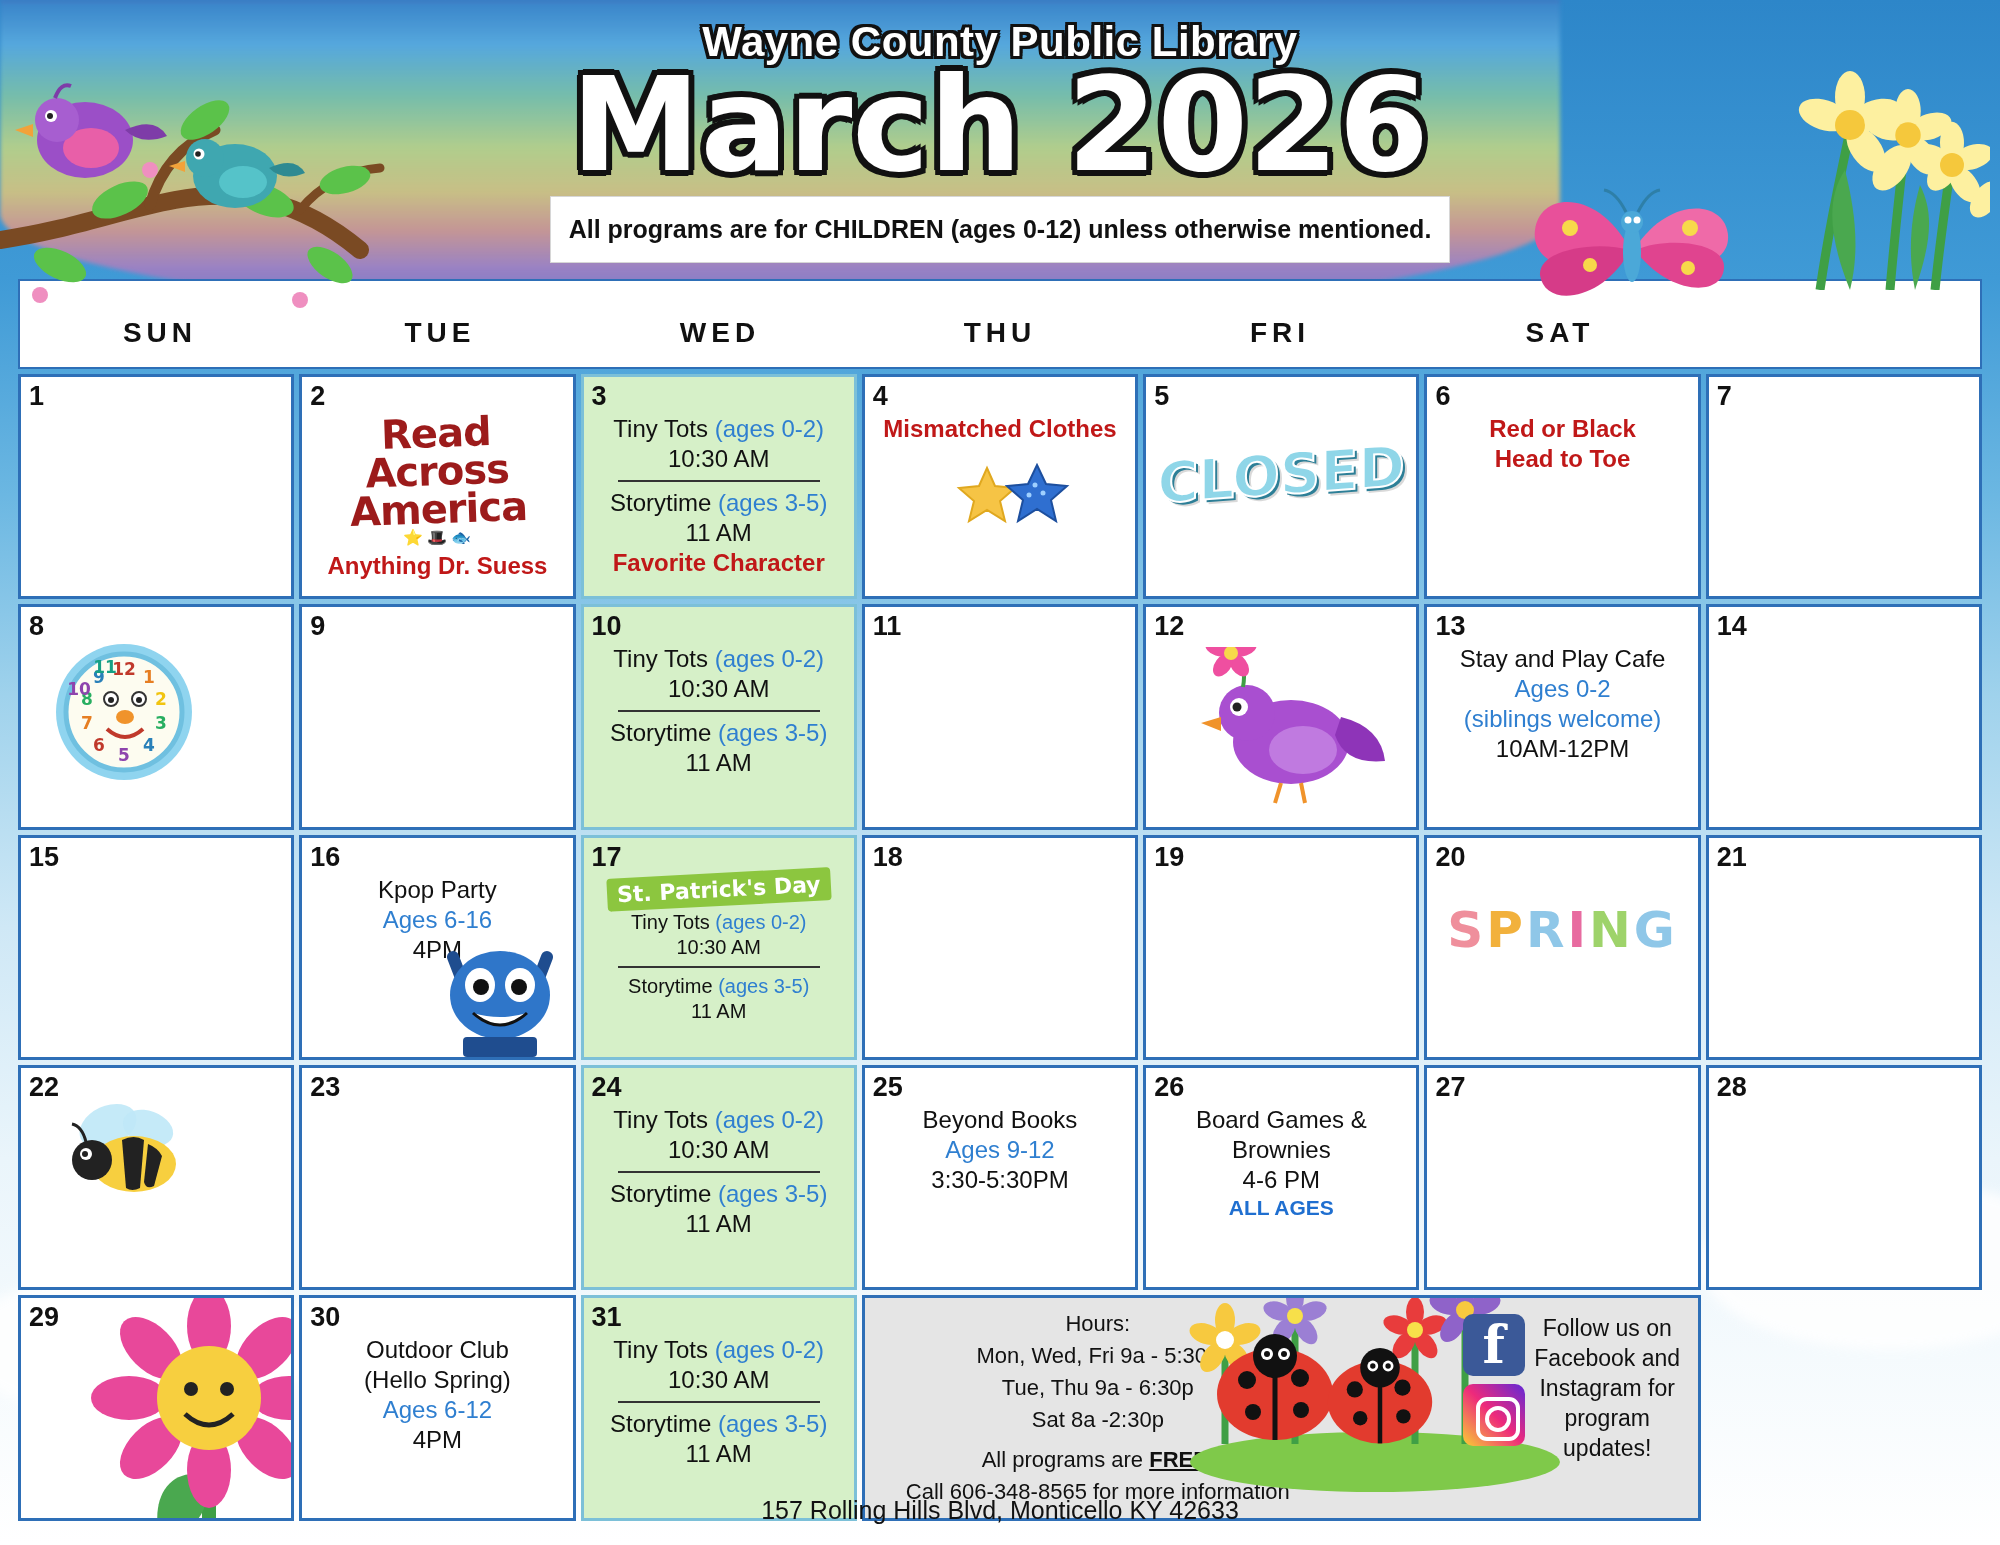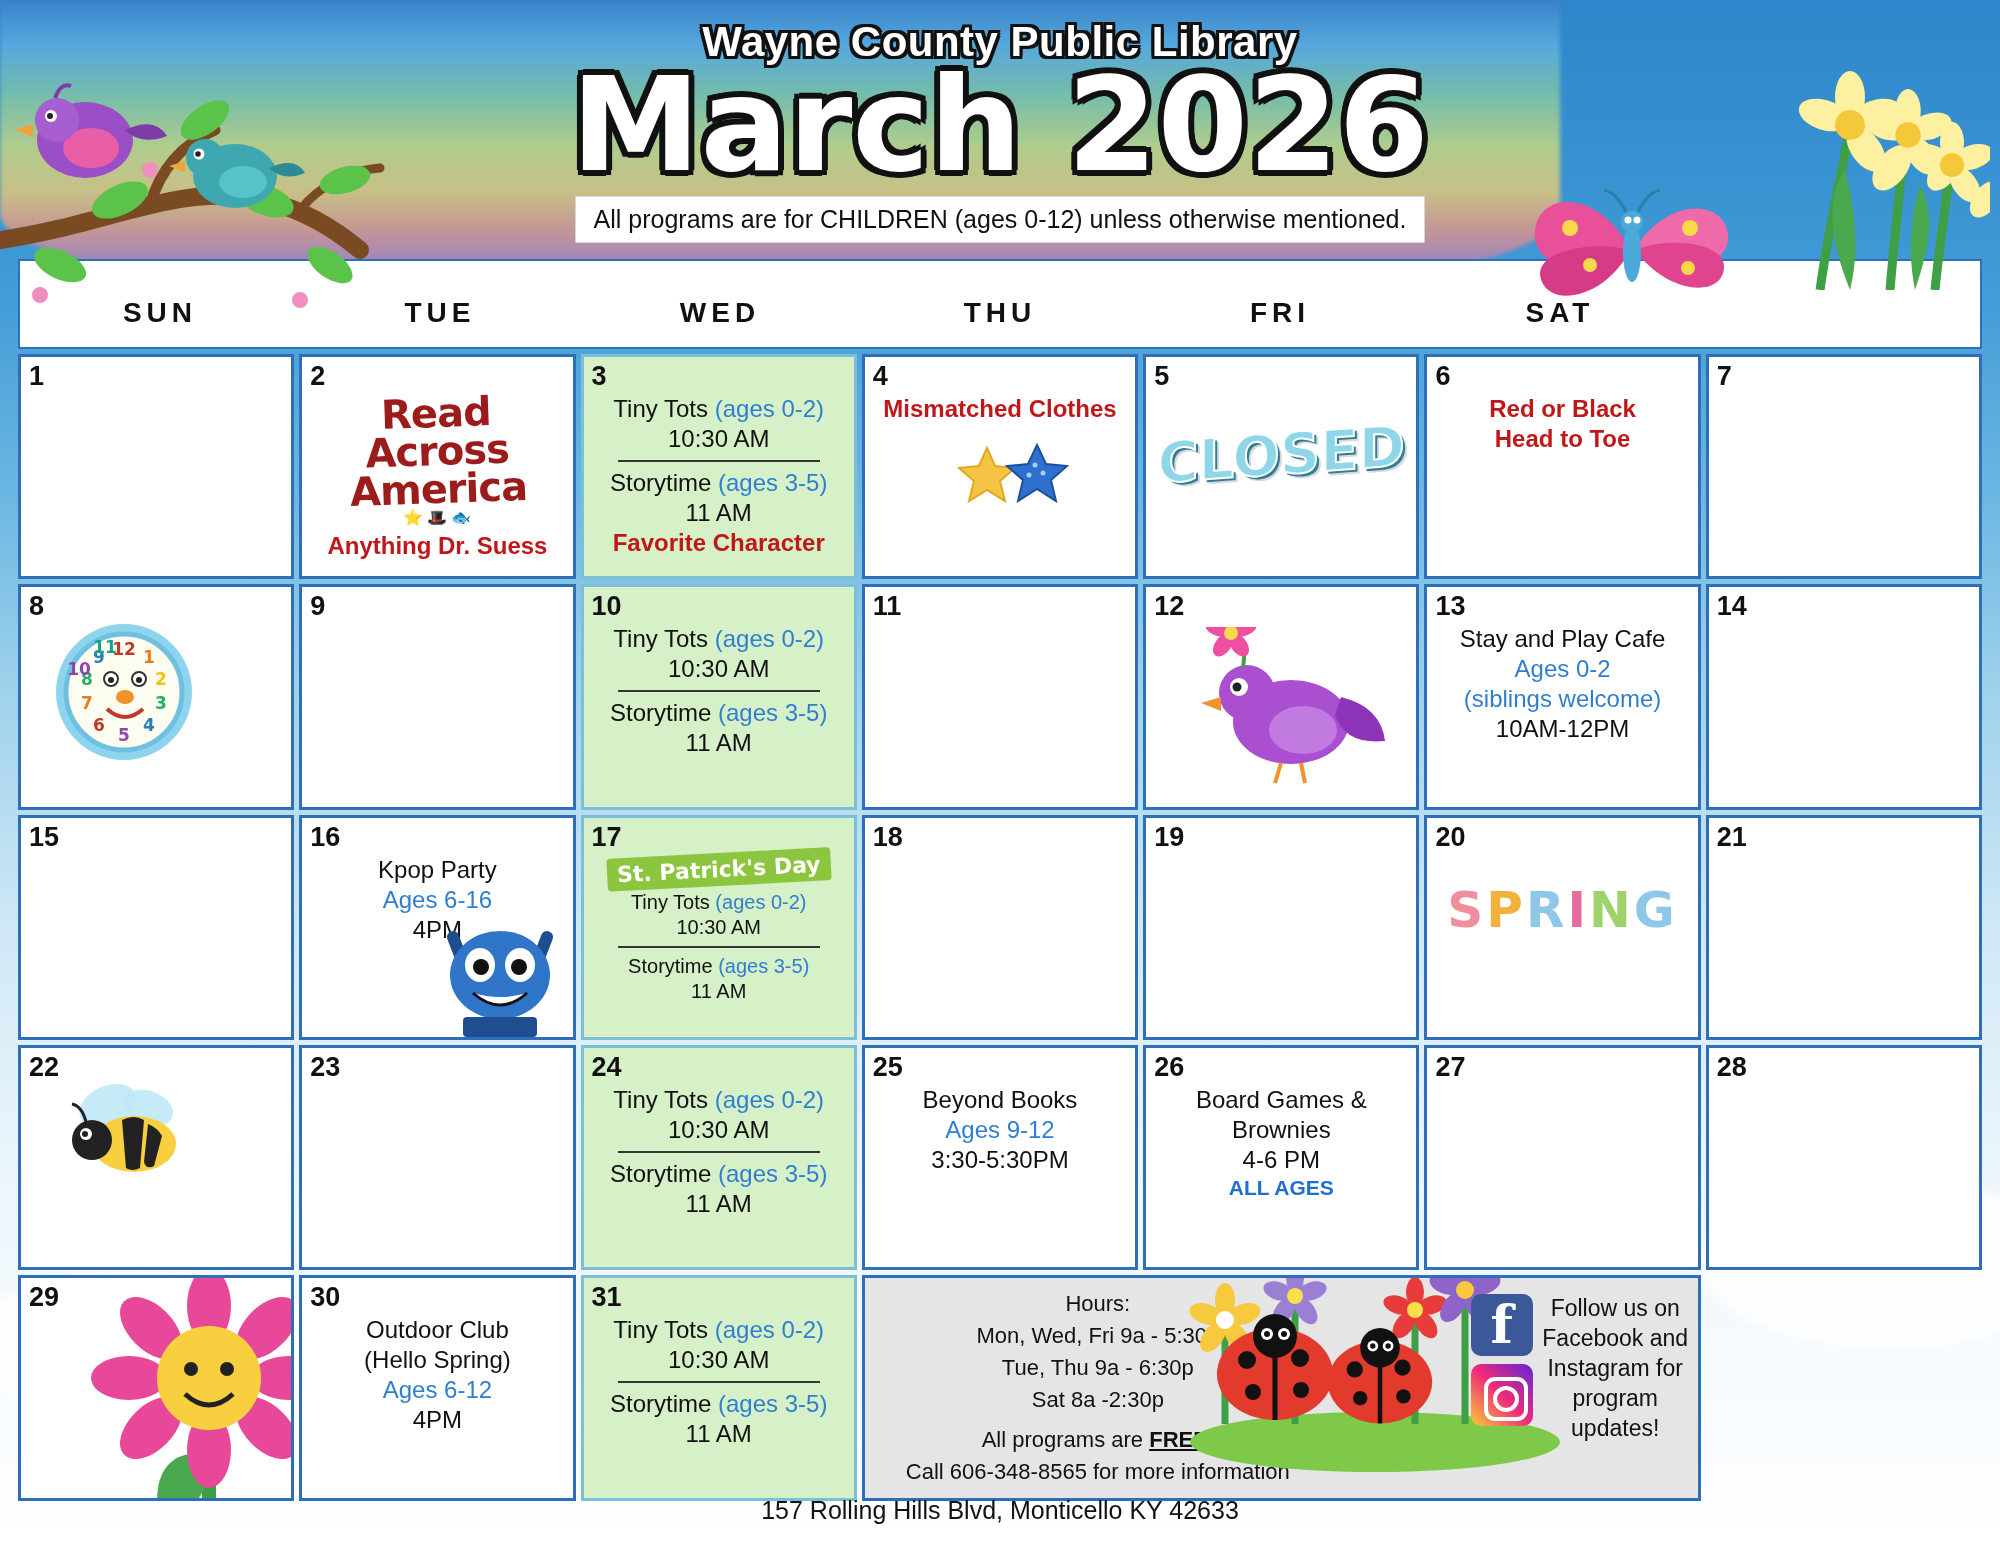--- a/index.html
+++ b/index.html
@@ -43,22 +43,22 @@
     text-shadow: -3px -3px 0 #111, 3px -3px 0 #111, -3px 3px 0 #111, 3px 3px 0 #111,
                  0 3px 0 #111, 3px 0 0 #111, 0 -3px 0 #111, -3px 0 0 #111;
   }
   .month-title {
     font-size:130px; font-weight:bold; color:#fff; line-height:1.0; margin-top:-6px;
     font-family:"DejaVu Sans", sans-serif;
     text-shadow: -5px -5px 0 #111, 5px -5px 0 #111, -5px 5px 0 #111, 5px 5px 0 #111,
                  0 6px 0 #111, 6px 0 0 #111, 0 -6px 0 #111, -6px 0 0 #111;
   }
   .note-bar {
-    display:inline-block; background:#fff; padding:8px 18px; margin-top:6px;
-    font-size:25px; font-weight:normal; color:#111; border:1px solid #d6d6d6;
+    display:inline-block; background:#fff; padding:18px 18px; margin-top:6px;
+    font-size:25px; font-weight:bold; color:#111; border:1px solid #d6d6d6;
   }
 
   
   .cal-wrap { position:relative; z-index:5; margin:16px 18px 0 18px; }
   .dow-row {
     display:grid; grid-template-columns: repeat(7, 1fr);
     background:#fff; border:2px solid #2e6fb7;
   }
   .dow {
     text-align:center; font-size:28px; font-weight:bold; letter-spacing:5px;
@@ -82,21 +82,21 @@
   .divider { border-top:2px solid #333; margin:6px 26px; }
   .small { font-size:20px; }
 
   
   .footer-cell {
     grid-column: span 3; background:#e5e5e5; border:3px solid #2e6fb7;
     position:relative; padding:10px 8px; overflow:hidden;
   }
   .hours { text-align:center; font-size:22px; line-height:1.45; color:#111; width:430px; margin-left:10px;}
   .social {
-    position:absolute; right:0; top:16px; display:flex; align-items:flex-start; gap:0;
+    position:absolute; right:8px; top:16px; display:flex; align-items:flex-start; gap:0;
   }
   .social-text { font-size:23px; line-height:1.3; text-align:center; width:165px; color:#111; }
   .fb-icon, .ig-icon { width:62px; height:62px; border-radius:10px; display:block; }
   .fb-icon { background:#3b5998; position:relative; }
   .fb-icon::after {
     content:"f"; position:absolute; left:50%; top:48%; transform:translate(-50%,-50%);
     color:#fff; font-size:52px; font-weight:bold; font-family:"DejaVu Serif", serif;
   }
   .ig-icon { margin-top:8px; background: linear-gradient(45deg,#f9ce34,#ee2a7b,#6228d7); position:relative; }
   .ig-icon::before {

